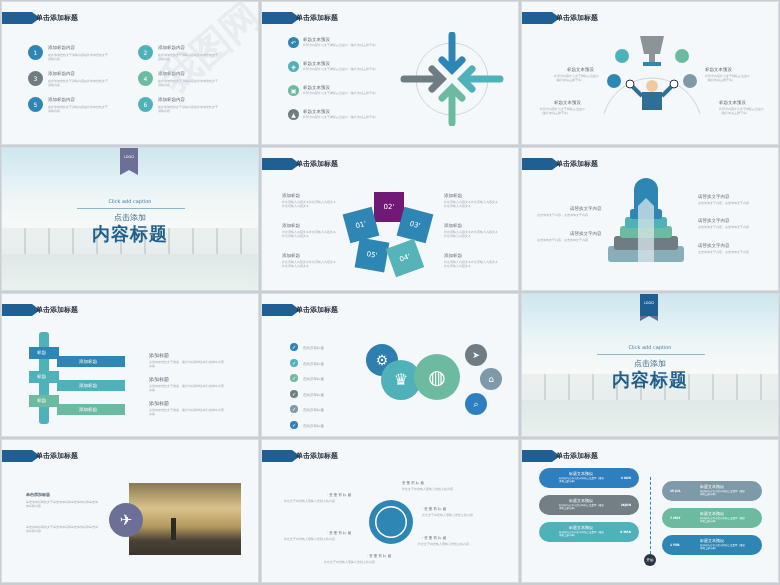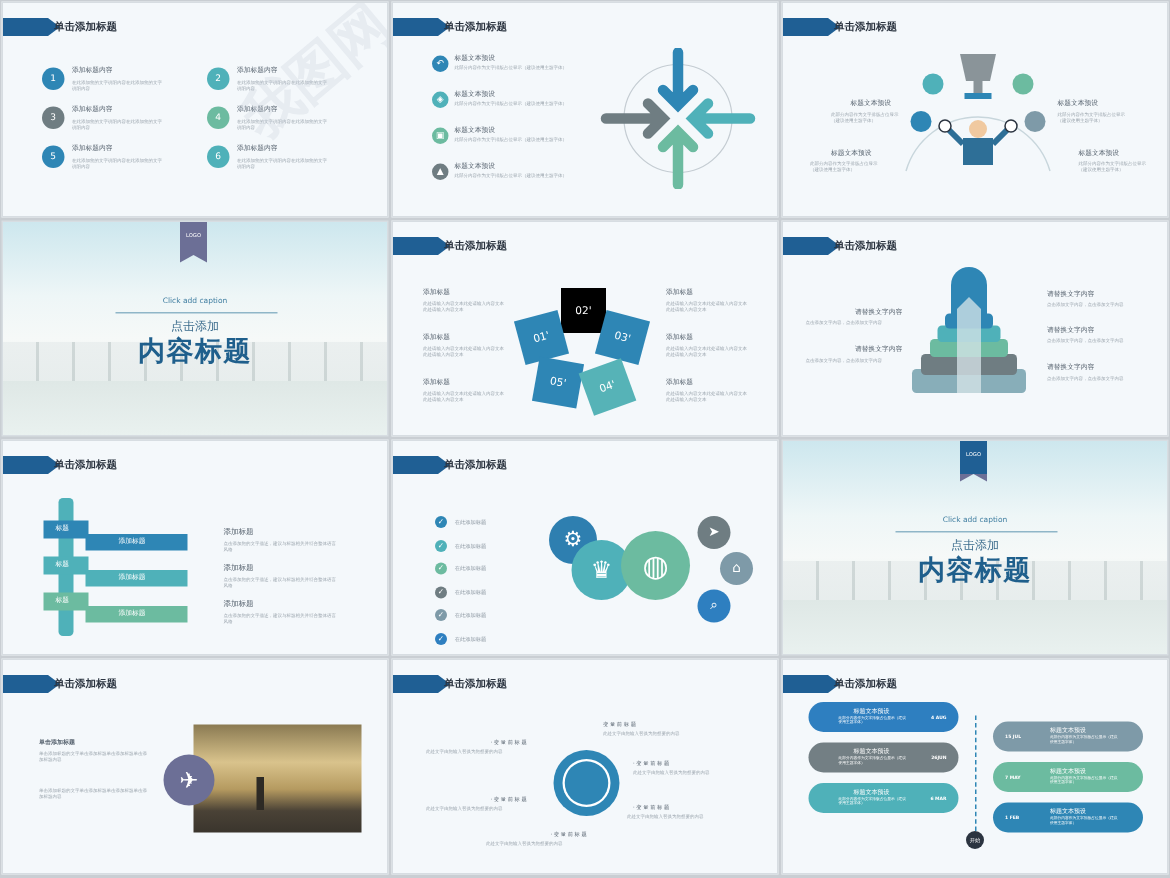--- a/index.html
+++ b/index.html
@@ -113,21 +113,21 @@
       </div>
   <div class="cap">Click add caption</div>
   <div class="capline"></div>
   <div class="sub">点击添加</div>
   <div class="big">内容标题</div>
 </div>
 
 <div class="slide" style="left:261px;top:147px">
   <div class="hdr"></div>
   <div class="hdr-title">单击添加标题</div>
-  <div style="position:absolute;left:112px;top:44px;width:30px;height:30px;background:#000000;color:#fff;font-size:7px;text-align:center;line-height:30px">02'</div>
+  <div style="position:absolute;left:112px;top:44px;width:30px;height:30px;background:#701a75;color:#fff;font-size:7px;text-align:center;line-height:30px">02'</div>
   <div style="position:absolute;left:84px;top:62px;width:30px;height:30px;background:#2e86b5;color:#fff;font-size:7px;text-align:center;line-height:30px;transform:rotate(-15deg)">01'</div>
   <div style="position:absolute;left:138px;top:62px;width:30px;height:30px;background:#2e86b5;color:#fff;font-size:7px;text-align:center;line-height:30px;transform:rotate(15deg)">03'</div>
   <div style="position:absolute;left:95px;top:92px;width:30px;height:30px;background:#2e86b5;color:#fff;font-size:7px;text-align:center;line-height:30px;transform:rotate(10deg)">05'</div>
   <div style="position:absolute;left:128px;top:95px;width:30px;height:30px;background:#56b3b7;color:#fff;font-size:7px;text-align:center;line-height:30px;transform:rotate(-20deg)">04'</div>
   <div class="lbl" style="position:absolute;left:20px;top:45px">添加标题</div>
   <div class="tiny" style="position:absolute;left:20px;top:52px;width:55px">此处请输入内容文本此处请输入内容文本此处请输入内容文本</div>
   <div class="lbl" style="position:absolute;left:20px;top:75px">添加标题</div>
   <div class="tiny" style="position:absolute;left:20px;top:82px;width:55px">此处请输入内容文本此处请输入内容文本此处请输入内容文本</div>
   <div class="lbl" style="position:absolute;left:20px;top:105px">添加标题</div>
   <div class="tiny" style="position:absolute;left:20px;top:112px;width:55px">此处请输入内容文本此处请输入内容文本此处请输入内容文本</div>

